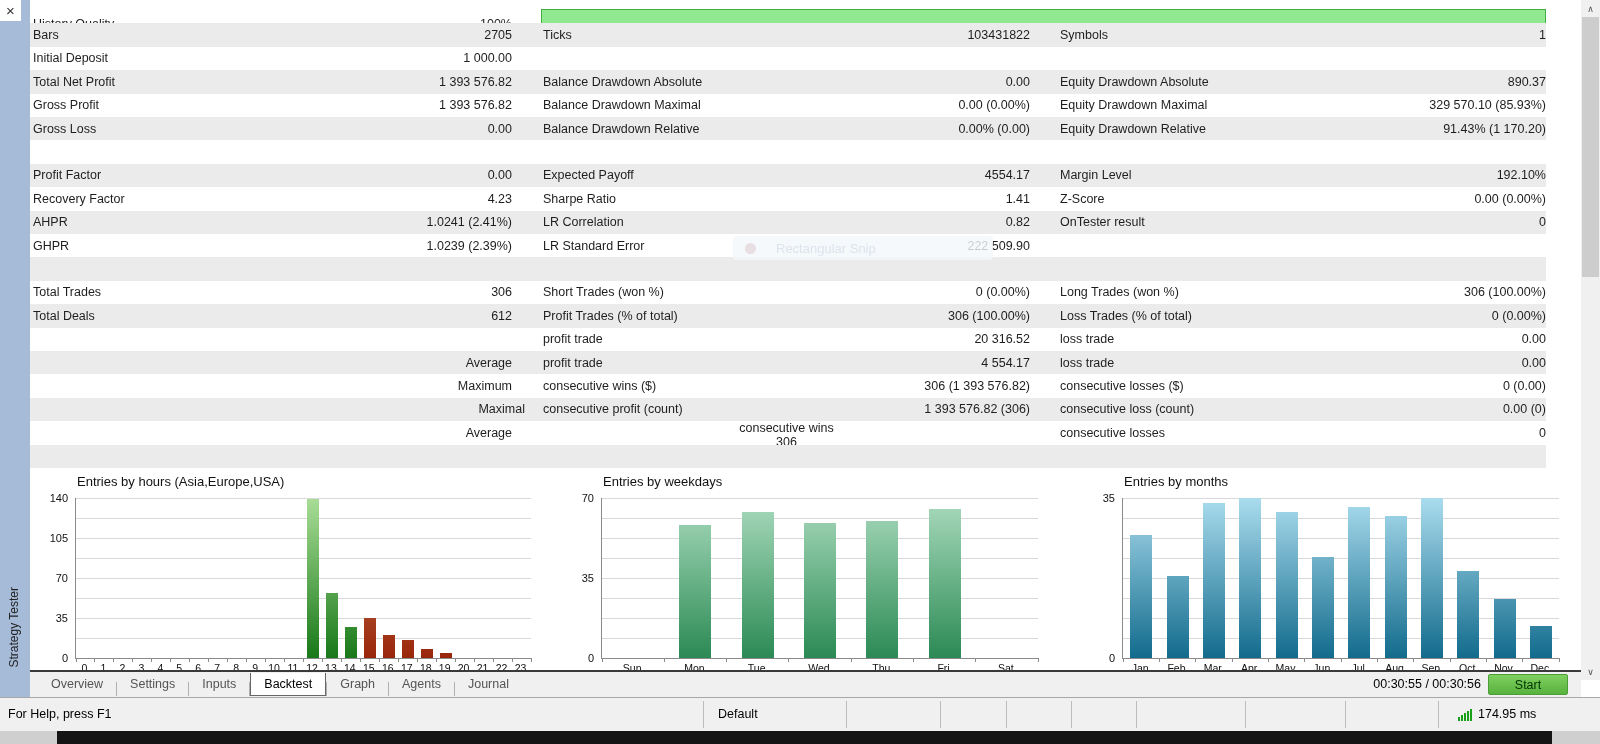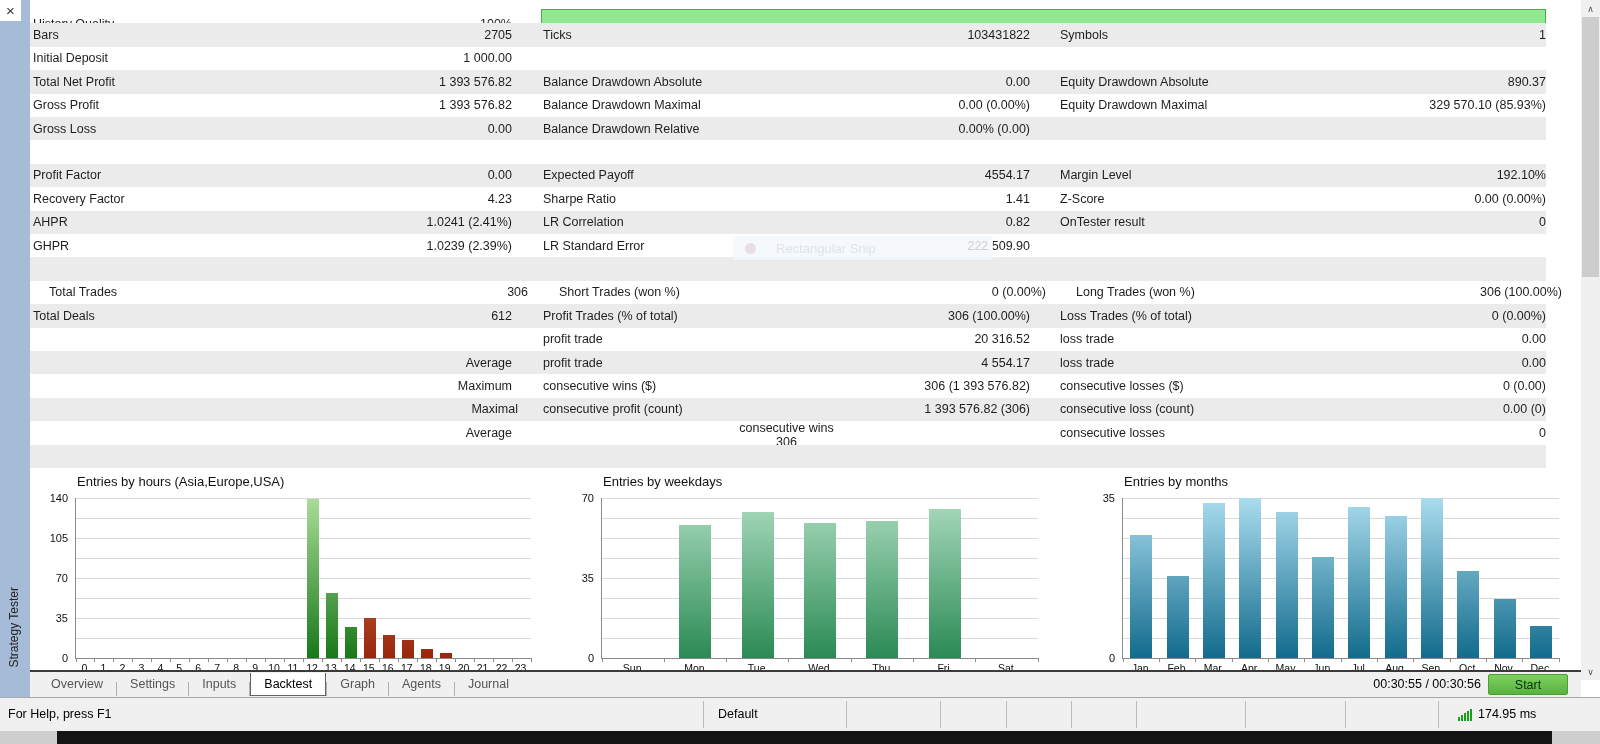--- a/index.html
+++ b/index.html
@@ -146,20 +146,24 @@
       </div>
       <div class="row gray" style="top: 117px; height: 23.4px;">
         <div class="cell" style="left: 3px; width: 479px;">
           <span class="lbl">Gross Loss</span>
           <span class="val">0.00</span>
         </div>
         <div class="cell" style="left: 513px; width: 487px;">
           <span class="lbl">Balance Drawdown Relative</span>
           <span class="val">0.00% (0.00)</span>
         </div>
+        <div class="cell" style="left: 1030px; width: 486px;">
+          <span class="lbl">Equity Drawdown Relative</span>
+          <span class="val">91.43% (1 170.20)</span>
+        </div>
       </div>
       <div class="row" style="top: 140.4px; height: 23.4px;"></div>
       <div class="row gray" style="top: 163.8px; height: 23.4px;">
         <div class="cell" style="left: 3px; width: 479px;">
           <span class="lbl">Profit Factor</span>
           <span class="val">0.00</span>
         </div>
         <div class="cell" style="left: 513px; width: 487px;">
           <span class="lbl">Expected Payoff</span>
           <span class="val">4554.17</span>
@@ -201,21 +205,21 @@
         <div class="cell" style="left: 3px; width: 479px;">
           <span class="lbl">GHPR</span>
           <span class="val">1.0239 (2.39%)</span>
         </div>
         <div class="cell" style="left: 513px; width: 487px;">
           <span class="lbl">LR Standard Error</span>
           <span class="val">222 509.90</span>
         </div>
       </div>
       <div class="row gray" style="top: 257.4px; height: 23.4px;"></div>
-      <div class="row" style="top: 280.8px; height: 23px; margin-left: 16px;">
+      <div class="row" style="top: 280.8px; height: 23px;">
         <div class="cell" style="left: 3px; width: 479px;">
           <span class="lbl">Total Trades</span>
           <span class="val">306</span>
         </div>
         <div class="cell" style="left: 513px; width: 487px;">
           <span class="lbl">Short Trades (won %)</span>
           <span class="val">0 (0.00%)</span>
         </div>
         <div class="cell" style="left: 1030px; width: 486px;">
           <span class="lbl">Long Trades (won %)</span>
@@ -268,21 +272,21 @@
         <div class="cell" style="left: 513px; width: 487px;">
           <span class="lbl">consecutive wins ($)</span>
           <span class="val">306 (1 393 576.82)</span>
         </div>
         <div class="cell" style="left: 1030px; width: 486px;">
           <span class="lbl">consecutive losses ($)</span>
           <span class="val">0 (0.00)</span>
         </div>
       </div>
       <div class="row gray" style="top: 397.8px; height: 23.4px;">
-        <div class="cell" style="left: 9px; width: 479px;">
+        <div class="cell" style="left: 16px; width: 479px;">
           <span class="lbl"></span>
           <span class="val">Maximal</span>
         </div>
         <div class="cell" style="left: 513px; width: 487px;">
           <span class="lbl">consecutive profit (count)</span>
           <span class="val">1 393 576.82 (306)</span>
         </div>
         <div class="cell" style="left: 1030px; width: 486px;">
           <span class="lbl">consecutive loss (count)</span>
           <span class="val">0.00 (0)</span>

